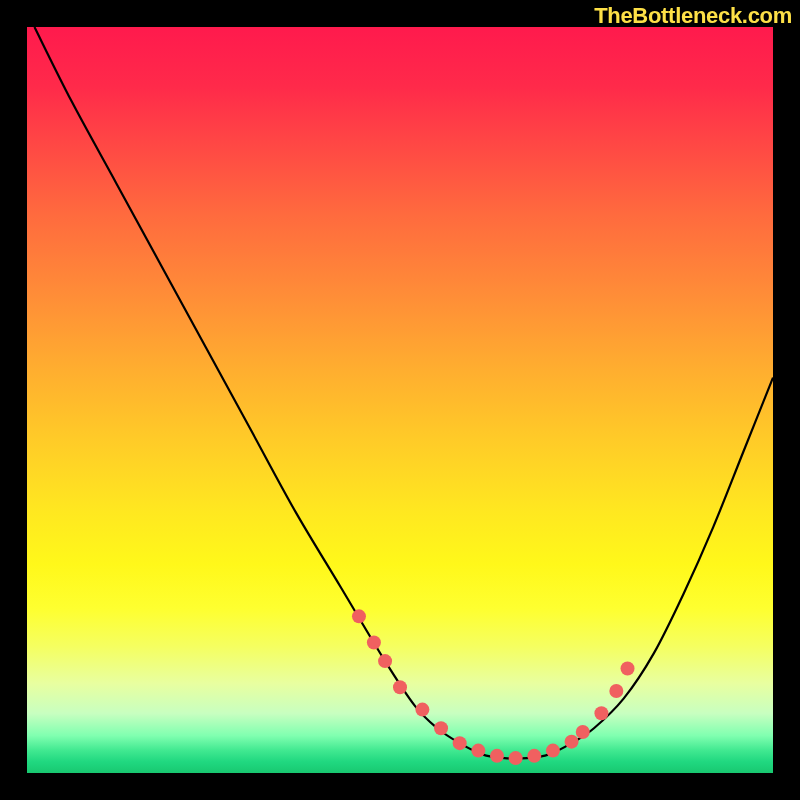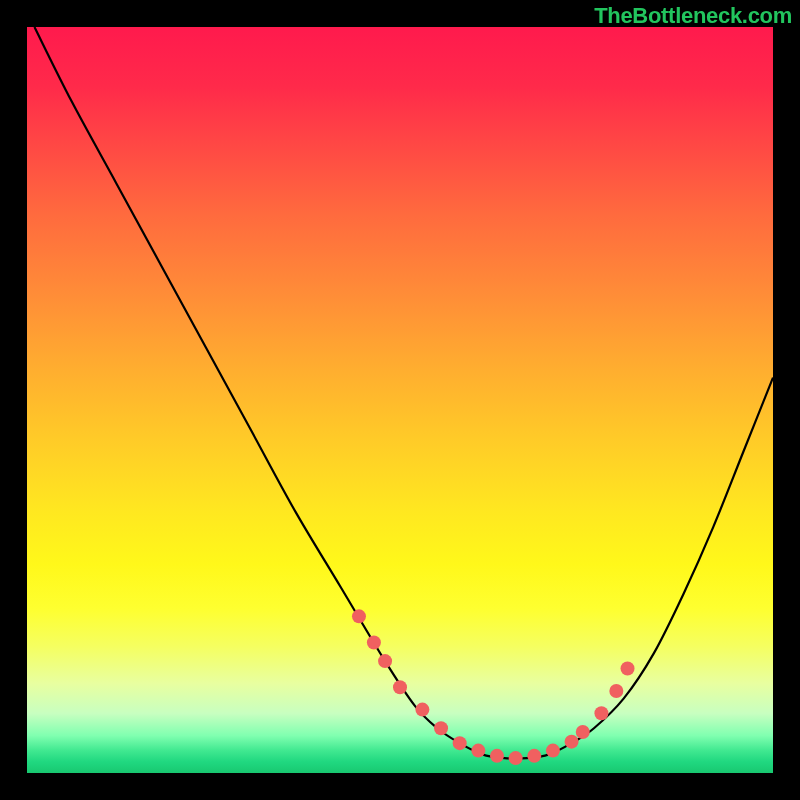--- a/index.html
+++ b/index.html
@@ -50,21 +50,21 @@
       #80ffb0 95%,
       #40e890 97%,
       #20d880 98.5%,
       #18c870 100%
     );
   }
   .watermark {
     position: absolute;
     top: 3px;
     right: 8px;
-    color: #22c55e;
+    color: #fde047;
     font-size: 22px;
     font-weight: bold;
     z-index: 10;
     letter-spacing: -0.3px;
   }
   svg.curve {
     position: absolute;
     top: 0;
     left: 0;
     width: 100%;

